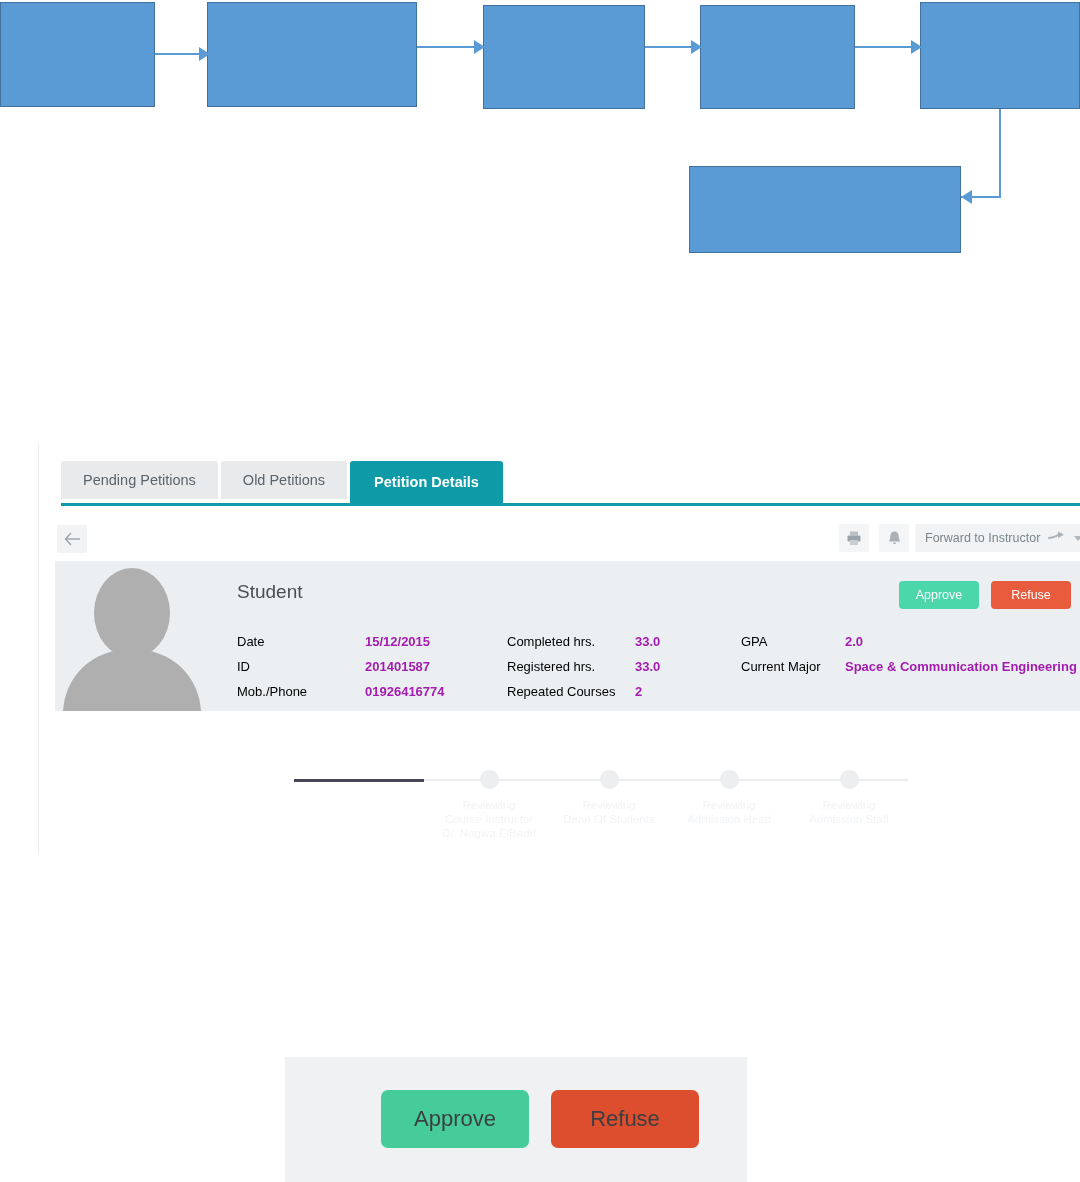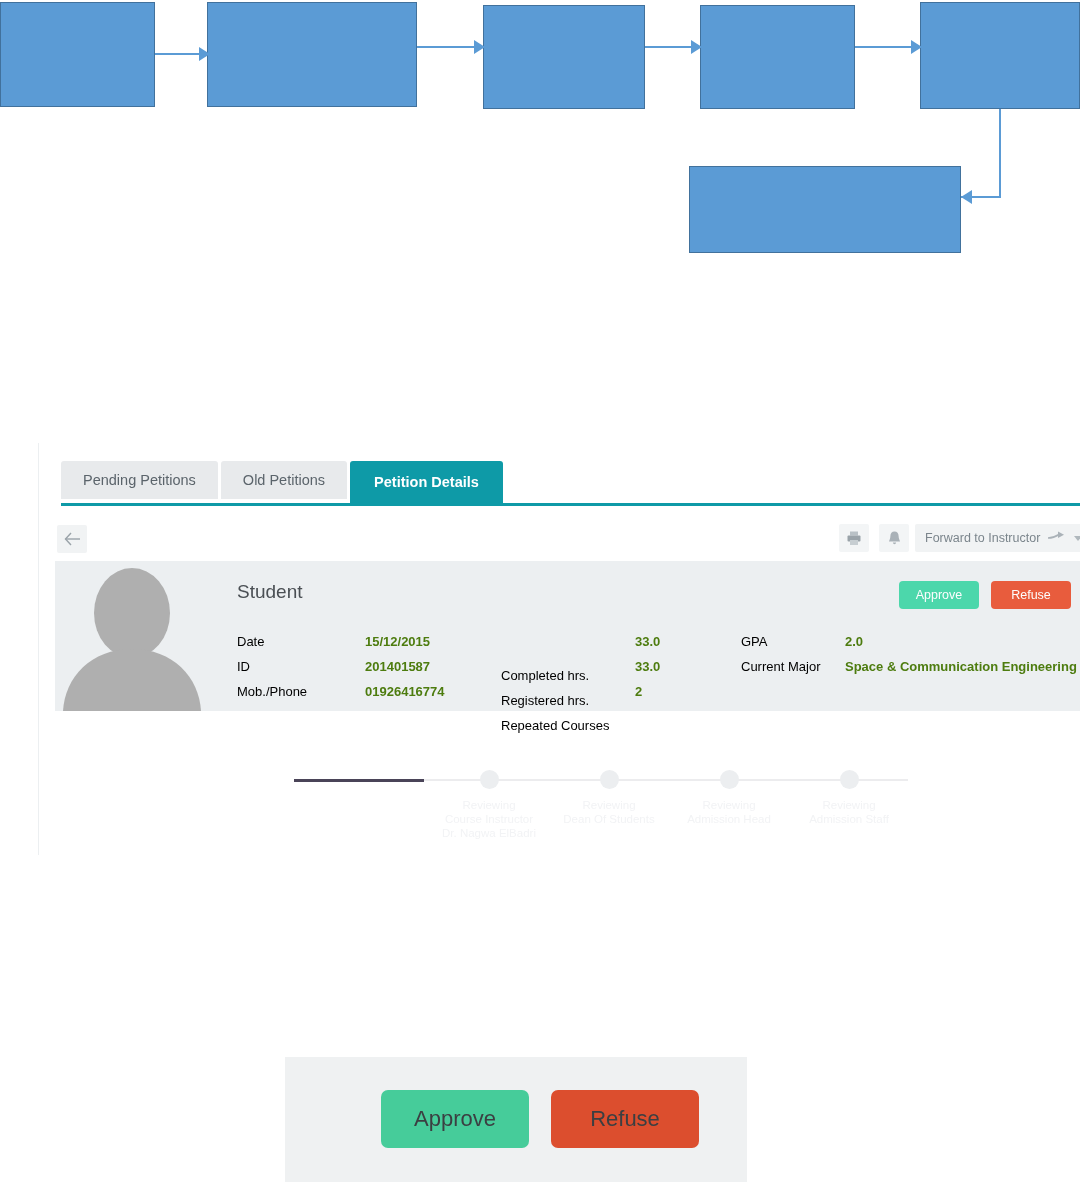--- a/index.html
+++ b/index.html
@@ -151,25 +151,25 @@
   }
   .student-name {
     position: absolute;
     left: 182px; top: 20px;
     font-size: 19px;
     color: #4a4f54;
   }
   .fields { position: absolute; left: 182px; top: 68px; font-size: 13px; }
   .f-row { position: absolute; height: 25px; line-height: 25px; white-space: nowrap; }
   .f-label { position: absolute; color: #000000; }
-  .f-value { position: absolute; color: #4d7c0f; font-weight: bold; }
+  .f-value { position: absolute; color: #a21caf; font-weight: bold; }
 
   .col1-label { left: 0; }
   .col1-value { left: 128px; }
-  .col2-label { left: 264px; margin-top: 34px; }
+  .col2-label { left: 270px; }
   .col2-value { left: 398px; }
   .col3-label { left: 480px; margin-left: 24px; }
   .col3-value { left: 608px; }
 
   .card-actions { position: absolute; right: 18px; top: 20px; display: flex; gap: 12px; }
   .btn-sm {
     width: 80px; height: 28px;
     border: none; border-radius: 4px;
     font-size: 12.5px;
     color: #ffffff;

